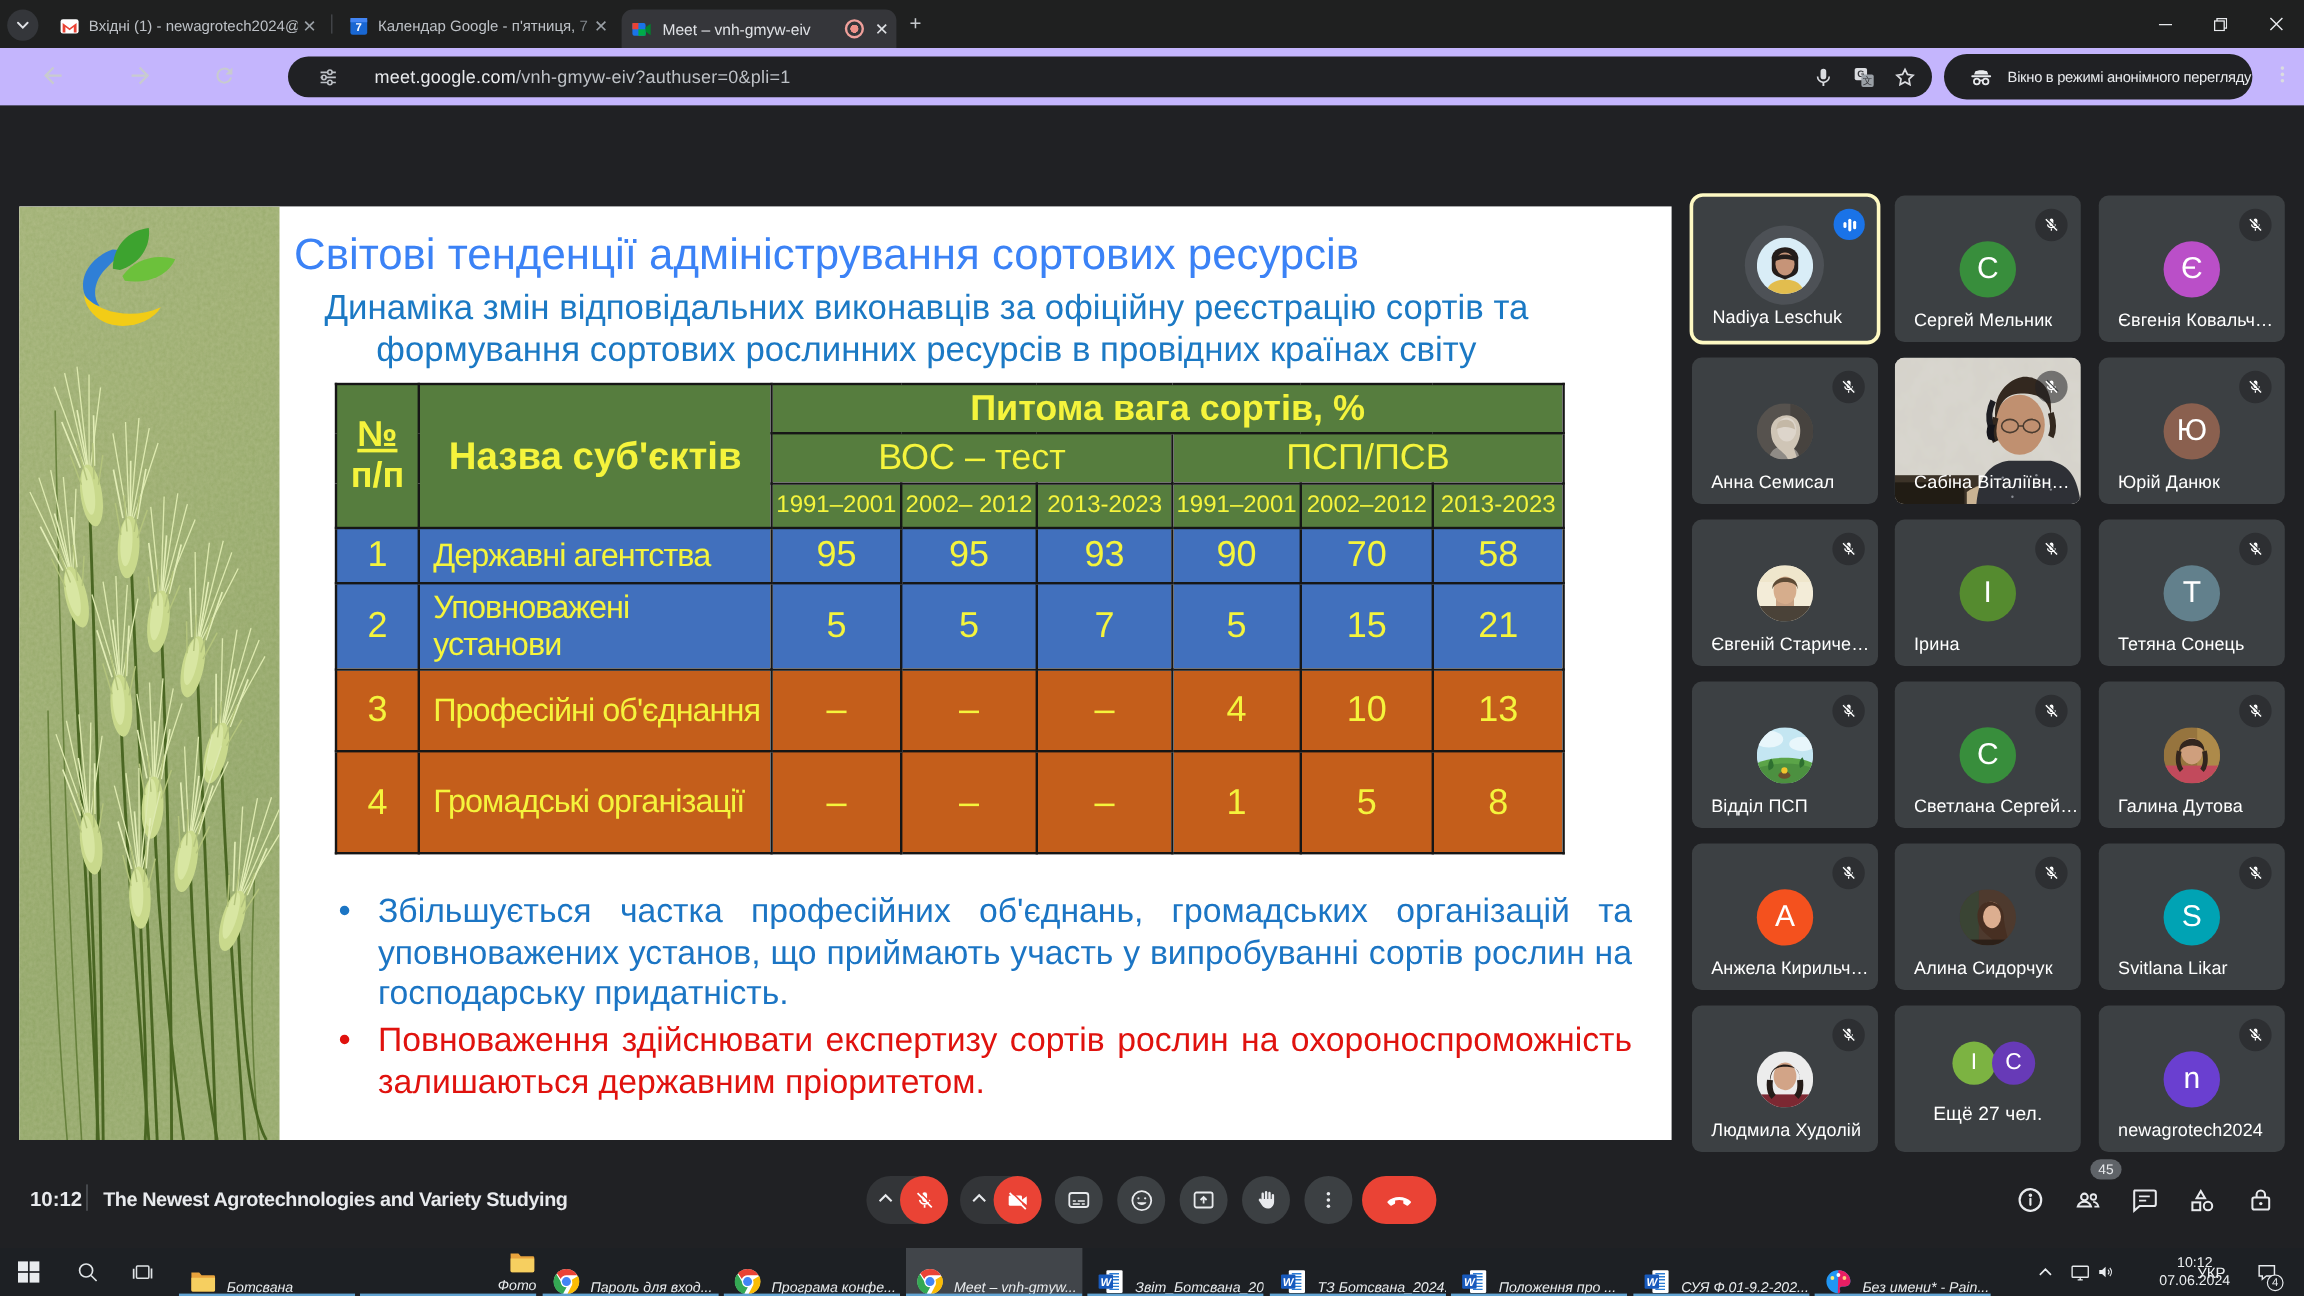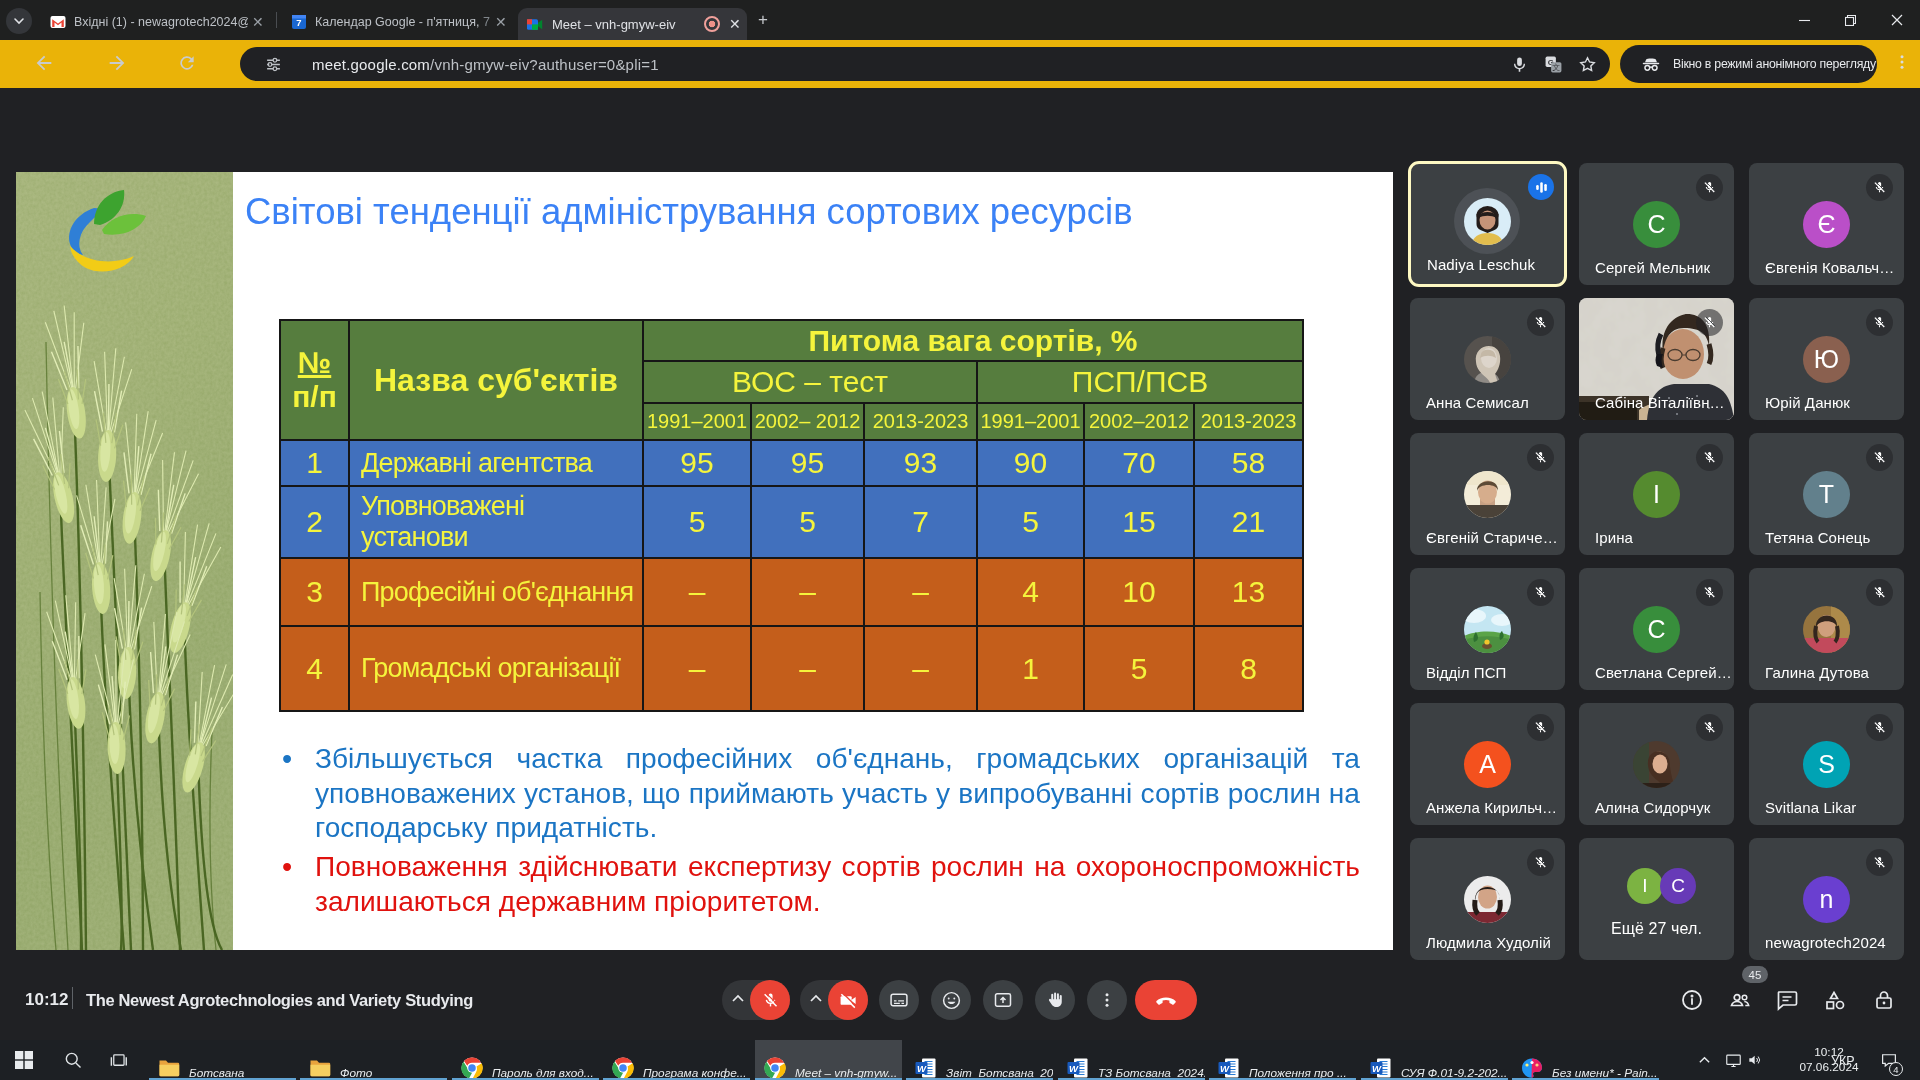--- a/index.html
+++ b/index.html
@@ -10,21 +10,21 @@
 
 
 #tabstrip { position:absolute; left:0; top:0; width:1920px; height:40px; background:#1f2020; }
 .tab { position:absolute; top:3px; height:37px; display:flex; align-items:center; color:#bdc1c6; font-size:13px; }
 .tab.active { background:#35363a; border-radius:9px 9px 0 0; top:8px; height:32px; color:#dfe1e5; }
 .tabx { color:#9aa0a6; font-size:14px; }
 .tsep { position:absolute; top:12px; width:1px; height:16px; background:#4a4d51; }
 .winbtn { position:absolute; top:0; width:46px; height:40px; display:flex; align-items:center; justify-content:center; color:#e8eaed; }
 
 
-#toolbar { position:absolute; left:0; top:40px; width:1920px; height:48px; background:#eab308; }
+#toolbar { position:absolute; left:0; top:40px; width:1920px; height:48px; background:#c4b5fd; }
 #urlbar { position:absolute; left:240px; top:7px; width:1370px; height:34px; border-radius:17px; background:#202124; display:flex; align-items:center; }
 #urltext { font-size:15px; color:#e8eaed; margin-left:72px; letter-spacing:.2px; }
 #urltext .dim { color:#bdc1c6; }
 #incog { position:absolute; left:1620px; top:5px; width:257px; height:38px; border-radius:19px; background:#202124; display:flex; align-items:center; color:#e8eaed; font-size:13px; white-space:nowrap; }
 
 
 #meet { position:absolute; left:0; top:88px; width:1920px; height:952px; background:#202124; }
 #presbar { position:absolute; left:16px; top:14px; width:1888px; height:42px; background:#3c4043; border-radius:8px; }
 #presbar .nm { position:absolute; left:58px; top:11px; font-size:16px; font-weight:bold; color:#e8eaed; }
 #slide { position:absolute; left:16px; top:84px; width:1377px; height:778px; background:#fff; overflow:hidden; }
@@ -226,20 +226,21 @@
 <use href="#spike" transform="translate(182,580) rotate(16)"></use>
 <use href="#spike" transform="translate(100,560) rotate(-2)"></use>
         <g transform="translate(38,12)">
           <path d="M40 24 C 22 30 12 46 16 60 C 18 66 23 70 29 71 C 22 62 25 48 36 38 C 41 33 46 28 52 25 Z" fill="#2f7fd6"></path>
           <path d="M40 40 C 40 22 52 8 70 6 C 72 22 62 36 46 41 Z" fill="#3da32f"></path>
           <path d="M48 46 C 58 32 76 27 92 32 C 86 46 68 53 50 50 Z" fill="#6cc13b"></path>
           <path d="M16 62 C 30 78 58 82 80 72 C 72 86 48 92 32 84 C 23 79 17 71 16 62 Z" fill="#f2cc16"></path>
         </g>
       </svg>
       <div id="stitle">Світові тенденції адміністрування сортових ресурсів</div>
+      <div id="ssub">Динаміка змін відповідальних виконавців за офіційну реєстрацію сортів та<br>формування сортових рослинних ресурсів в провідних країнах світу</div>
       <table id="stable">
         <colgroup>
             <col style="width:69px">
             <col style="width:294px">
             <col style="width:108px">
             <col style="width:113px">
             <col style="width:113px">
             <col style="width:107px">
             <col style="width:110px">
             <col style="width:109px">
@@ -752,21 +753,21 @@
         <path d="M3 8v10.5M21.8 7.8v10.5" stroke-width="1.8"></path>
       </svg>
 <div class="tkbtn" style="left:149px;">
         <svg class="tkico" viewBox="0 0 24 24">
           <path d="M2.5 4.5h6.5l2 2.3h10a1.2 1.2 0 0 1 1.2 1.2V19a1.3 1.3 0 0 1-1.3 1.3H3.8A1.3 1.3 0 0 1 2.5 19z" fill="#e8a33d"></path>
           <path d="M2.5 8.8h19.7V19a1.3 1.3 0 0 1-1.3 1.3H3.8A1.3 1.3 0 0 1 2.5 19z" fill="#f6cf60"></path>
         </svg>
         <span class="lbl">Ботсвана</span>
         <div class="ul"></div>
       </div>
-<div class="tkbtn" style="left:300px;">
+<div class="tkbtn" style="left:300px;flex-direction:column;">
         <svg class="tkico" viewBox="0 0 24 24">
           <path d="M2.5 4.5h6.5l2 2.3h10a1.2 1.2 0 0 1 1.2 1.2V19a1.3 1.3 0 0 1-1.3 1.3H3.8A1.3 1.3 0 0 1 2.5 19z" fill="#e8a33d"></path>
           <path d="M2.5 8.8h19.7V19a1.3 1.3 0 0 1-1.3 1.3H3.8A1.3 1.3 0 0 1 2.5 19z" fill="#f6cf60"></path>
         </svg>
         <span class="lbl">Фото</span>
         <div class="ul"></div>
       </div>
 <div class="tkbtn" style="left:452px;">
         <svg class="tkico" viewBox="0 0 48 48">
           <circle cx="24" cy="24" r="21" fill="#fff"></circle>

